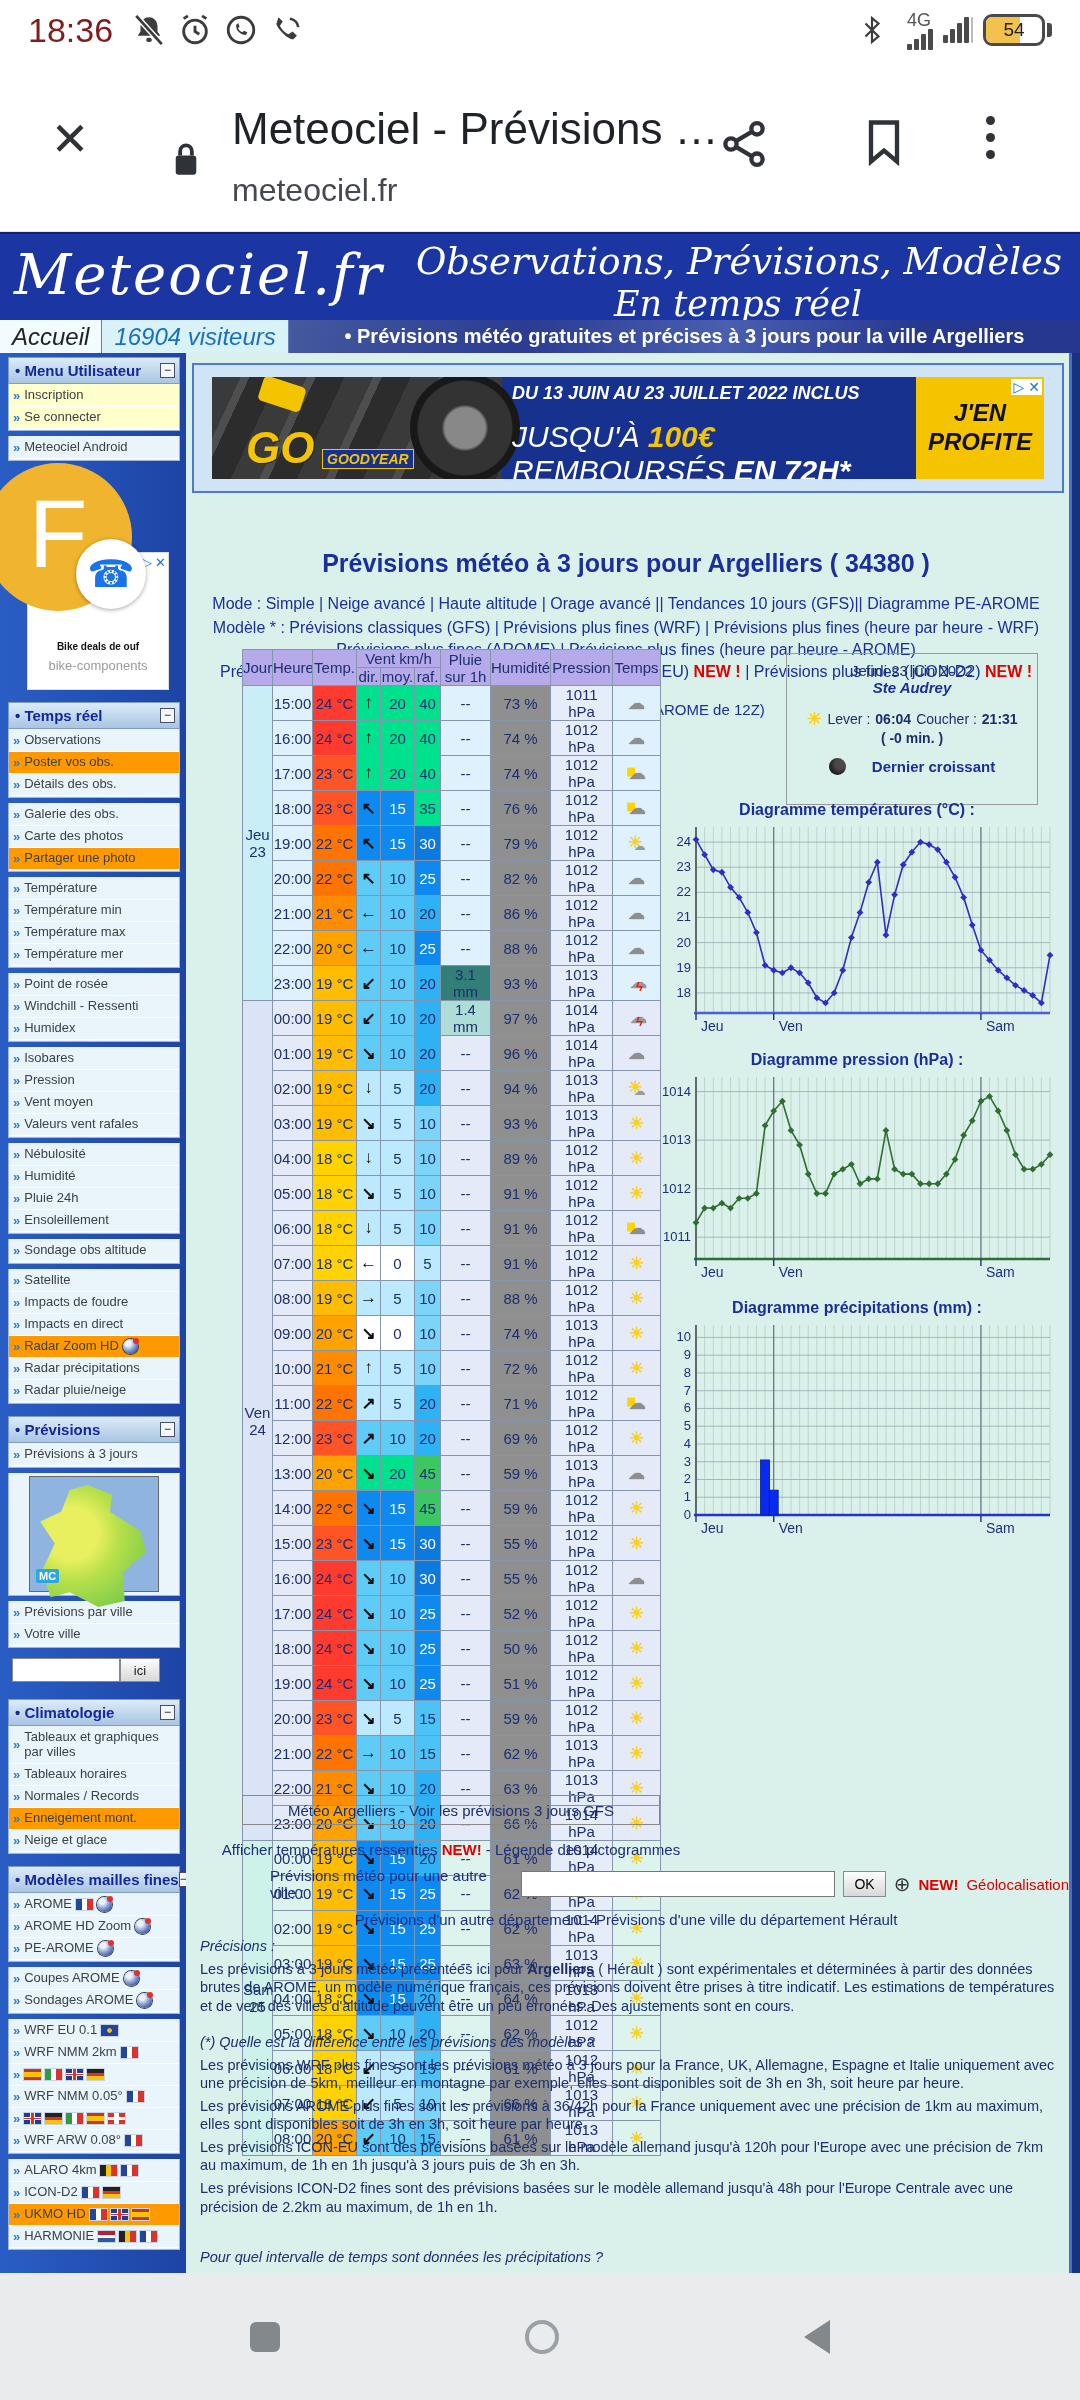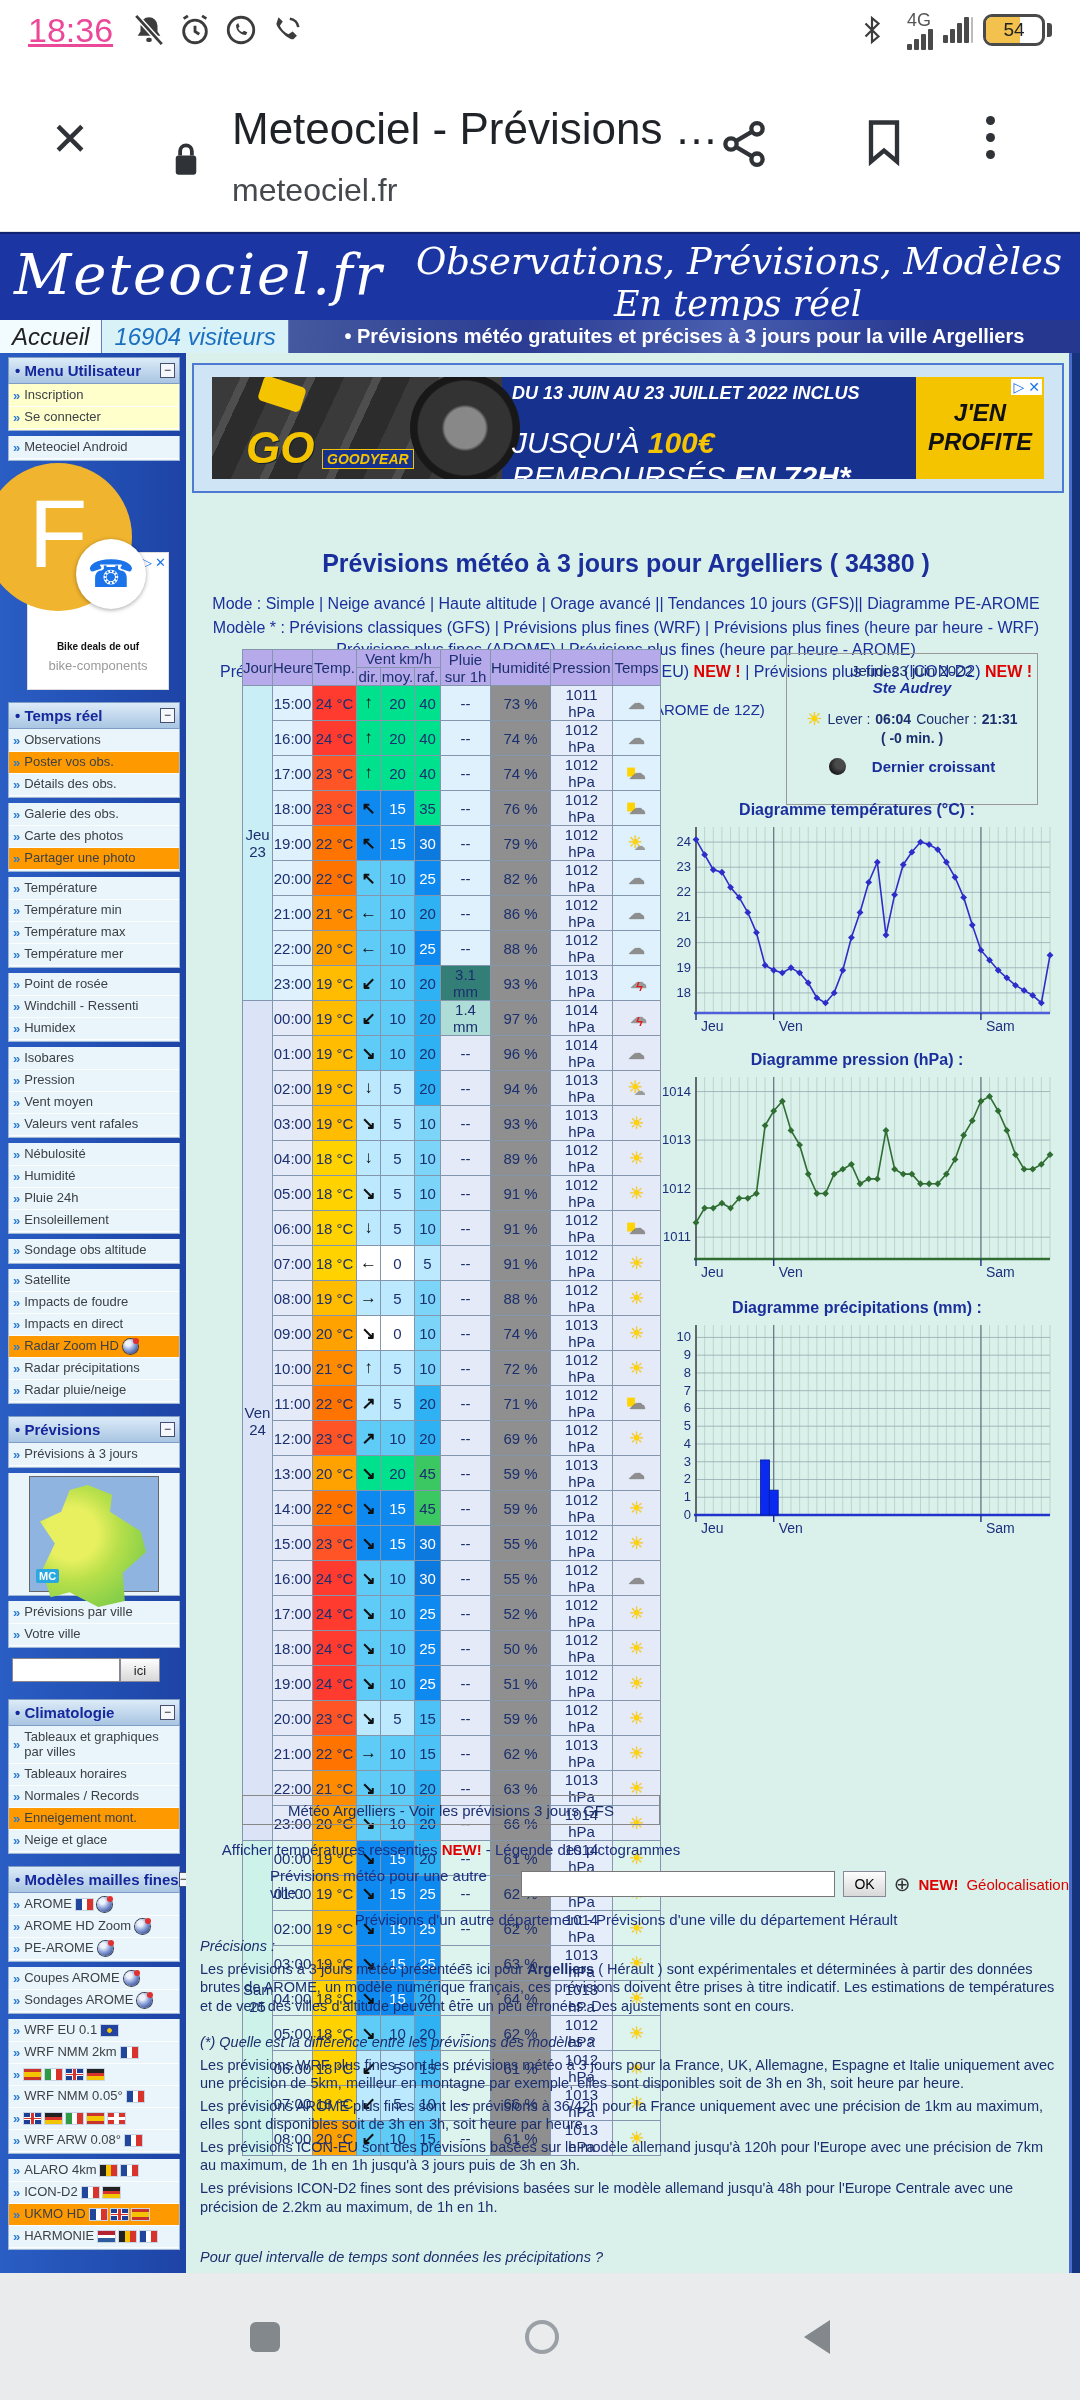--- a/index.html
+++ b/index.html
@@ -1,21 +1,21 @@
 <!DOCTYPE html>
 <html><head>
 <meta charset="utf-8">
 <style>
   html,body{margin:0;padding:0;background:#555;}
   *{box-sizing:border-box;font-family:"Liberation Sans",sans-serif;}
   #screen{position:relative;width:1080px;height:2400px;background:#fff;overflow:hidden;margin:0 auto;}
 
   
   #statusbar{position:absolute;left:0;top:0;width:1080px;height:60px;background:#fff;display:flex;align-items:center;padding:0 28px;color:#3a3a3a;}
-  #statusbar .time{font-size:34px;color:#ec4899;margin-right:19px;text-decoration:underline;}
+  #statusbar .time{font-size:34px;color:#7f1d1d;margin-right:19px;}
   .sicon{display:inline-flex;margin-right:12px;}
   #sb-right{margin-left:auto;display:flex;align-items:center;gap:10px;}
   .netlabel{font-size:18px;color:#555;line-height:1;}
   .bars{display:inline-flex;align-items:flex-end;gap:2px;}
   .bars i{display:block;width:5px;background:#4a4a4a;border-radius:1px;}
   .battery{position:relative;width:62px;height:32px;border:3px solid #4a4a4a;border-radius:9px;display:flex;align-items:center;justify-content:center;overflow:hidden;}
   .battery .fill{position:absolute;left:0;top:0;bottom:0;width:60%;background:#f2c14e;}
   .battery .pct{position:relative;font-size:19px;color:#222;}
   .bat-nub{width:5px;height:14px;background:#4a4a4a;border-radius:0 3px 3px 0;margin-left:-8px;}
 
@@ -96,21 +96,21 @@
   
   #adbox{position:absolute;left:6px;top:10px;width:872px;height:130px;background:#cfe4f4;border:2px solid #4f7ad2;}
   #adbanner{position:absolute;left:18px;top:12px;right:18px;bottom:12px;background:#16318e;display:flex;overflow:hidden;}
   #ad-photo{position:relative;width:290px;background:repeating-linear-gradient(115deg,#3a3a3a 0 26px,#4e4e4e 26px 34px,#2c2c2c 34px 60px);}
   #ad-car{position:absolute;left:48px;top:4px;width:44px;height:26px;background:#f5c400;border-radius:5px;transform:rotate(18deg);}
   #ad-tire{position:absolute;right:-18px;top:-4px;width:110px;height:110px;border-radius:50%;background:radial-gradient(circle,#888 0 26%,#333 30% 60%,#181818 62%);}
   #ad-go{position:absolute;left:34px;bottom:6px;color:#f5c400;font-size:44px;font-weight:bold;font-style:italic;text-shadow:1px 1px 0 #123;}
   #ad-gy{position:absolute;left:110px;bottom:10px;background:#16318e;color:#f5c400;font-size:14px;font-weight:bold;font-style:italic;padding:1px 4px;border:1px solid #f5c400;}
   #ad-mid{flex:1;padding:6px 10px;color:#fff;position:relative;}
   #ad-l1{font-size:18px;font-weight:bold;font-style:italic;}
-  #ad-l2{margin-top:22px;font-size:30px;font-style:italic;color:#fff;}
+  #ad-l2{margin-top:16px;font-size:30px;font-style:italic;color:#fff;}
   #ad-l2 .y{color:#f5c400;font-weight:bold;}
   #ad-l2 .b{font-weight:bold;}
   #ad-cta{width:128px;background:#f5c400;display:flex;align-items:center;justify-content:center;color:#111;font-size:24px;font-weight:bold;font-style:italic;text-align:center;line-height:1.2;}
   #ad-ic{position:absolute;right:2px;top:2px;display:flex;gap:4px;background:#fff;font-size:14px;color:#1a73e8;padding:0 2px;}
 
   
   #fc-title{left:0;top:196px;width:880px;text-align:center;font-size:25px;font-weight:bold;color:#1b2f9c;}
   .modeline{left:0;width:880px;text-align:center;font-size:16px;color:#1b2f9c;}
 
   

